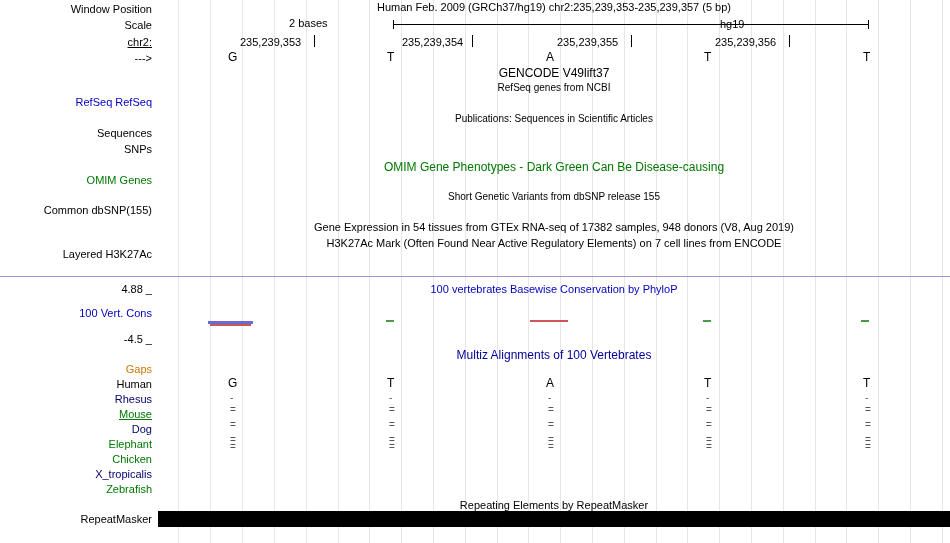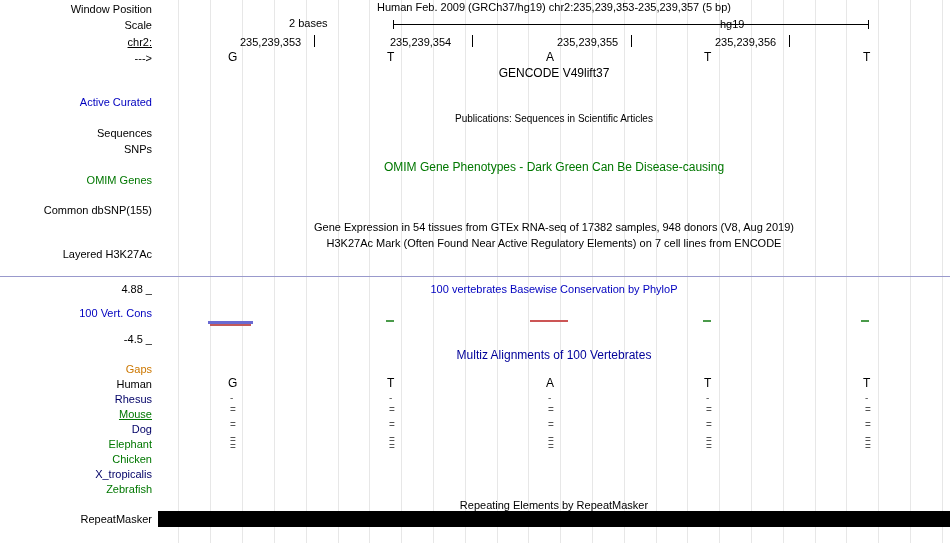--- a/index.html
+++ b/index.html
@@ -117,21 +117,21 @@
 <body>
 
 <div id="browser">
 
   <div class="labelcol">
     <div class="lbl black" style="top:3px;">Window Position</div>
     <div class="lbl black" style="top:19px;">Scale</div>
     <div class="lbl black" style="top:36px;text-decoration:underline;">chr2:</div>
     <div class="lbl black" style="top:52px;">---&gt;</div>
 
-    <div class="lbl blue" style="top:96px;">Active Curated</div>
+    <div class="lbl blue" style="top:96px;">RefSeq RefSeq</div>
 
     <div class="lbl black" style="top:127px;">Sequences</div>
     <div class="lbl black" style="top:143px;">SNPs</div>
 
     <div class="lbl green" style="top:174px;">OMIM Genes</div>
 
     <div class="lbl black" style="top:204px;">Common dbSNP(155)</div>
 
     <div class="lbl black" style="top:248px;">Layered H3K27Ac</div>
 
@@ -184,39 +184,41 @@
     <div class="centertext black" style="top:1px; font-size:11px;">Human Feb. 2009 (GRCh37/hg19)   chr2:235,239,353-235,239,357 (5 bp)</div>
 
     <div class="abs black" style="left:131px; top:17px; font-size:11px;">2 bases</div>
     <div class="scalebar" style="left:235px; top:24px; width:475px;"></div>
     <div class="scaletick" style="left:235px; top:20px;"></div>
     <div class="scaletick" style="left:710px; top:20px;"></div>
     <div class="abs black" style="left:562px; top:18px; font-size:11px;">hg19</div>
 
     <div class="abs black" style="left:82px; top:36px;">235,239,353</div>
     <div class="tickmark" style="left:156px; top:35px; height:12px;"></div>
-    <div class="abs black" style="left:232px; top:36px;">235,239,354</div>
+    <div class="abs black" style="left:244px; top:36px;">235,239,354</div>
     <div class="tickmark" style="left:314px; top:35px; height:12px;"></div>
     <div class="abs black" style="left:399px; top:36px;">235,239,355</div>
     <div class="tickmark" style="left:473px; top:35px; height:12px;"></div>
     <div class="abs black" style="left:557px; top:36px;">235,239,356</div>
     <div class="tickmark" style="left:631px; top:35px; height:12px;"></div>
 
     <div class="seqbase" style="left:70px;  top:50px;">G</div>
     <div class="seqbase" style="left:229px; top:50px;">T</div>
     <div class="seqbase" style="left:388px; top:50px;">A</div>
     <div class="seqbase" style="left:546px; top:50px;">T</div>
     <div class="seqbase" style="left:705px; top:50px;">T</div>
 
     <div class="centertext black" style="top:66px; font-size:12px;">GENCODE V49lift37</div>
+    <div class="centertext black" style="top:82px; font-size:10px;">RefSeq genes from NCBI</div>
 
     <div class="centertext black" style="top:113px; font-size:10px;">Publications: Sequences in Scientific Articles</div>
 
     <div class="centertext green" style="top:160px; font-size:12px;">OMIM Gene Phenotypes - Dark Green Can Be Disease-causing</div>
 
+    <div class="centertext black" style="top:191px; font-size:10px;">Short Genetic Variants from dbSNP release 155</div>
 
     <div class="centertext black" style="top:221px; font-size:11px;">Gene Expression in 54 tissues from GTEx RNA-seq of 17382 samples, 948 donors (V8, Aug 2019)</div>
 
     <div class="centertext black" style="top:237px; font-size:11px;">H3K27Ac Mark (Often Found Near Active Regulatory Elements) on 7 cell lines from ENCODE</div>
 
     <div class="centertext blue" style="top:283px; font-size:11px;">100 vertebrates Basewise Conservation by PhyloP</div>
 
     <div class="consbar" style="left:50px; top:321px; width:45px; height:3px; background:#6a6ad2;"></div>
     <div class="consbar" style="left:52px; top:324px; width:41px; height:2px; background:#c25a5a;"></div>
     <div class="consbar grn" style="left:228px; top:320px; width:8px; height:2px;"></div>

